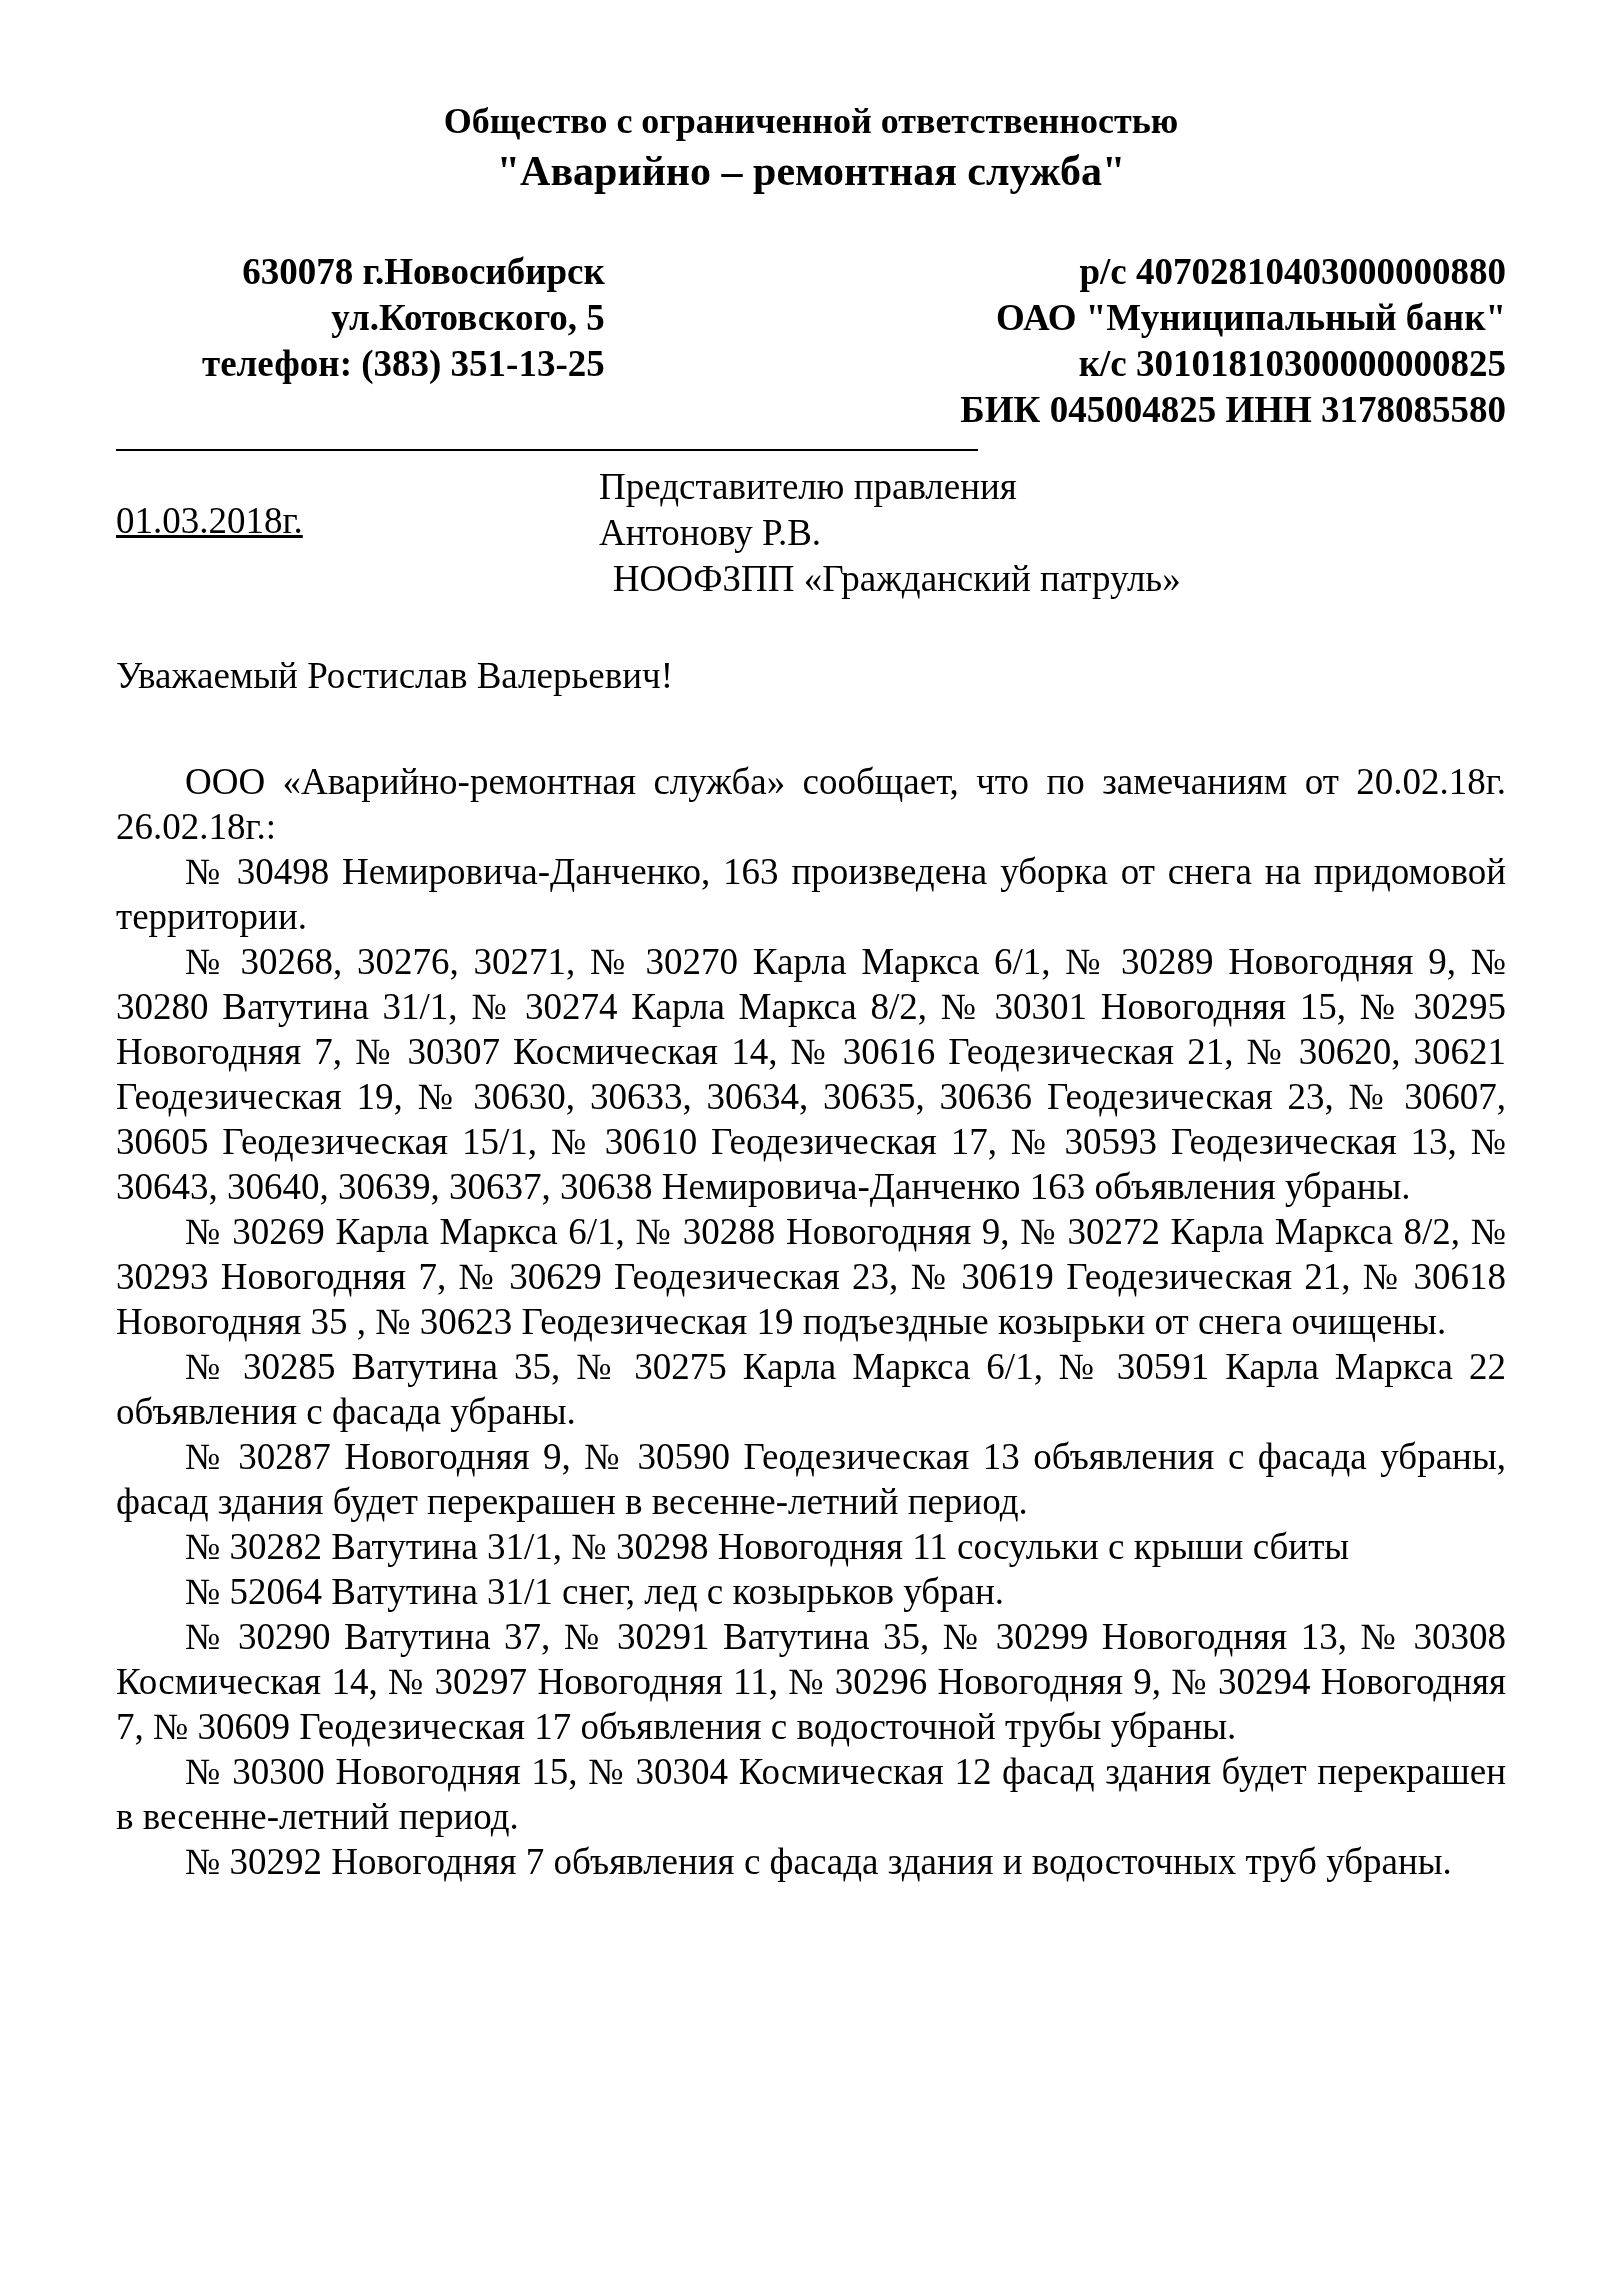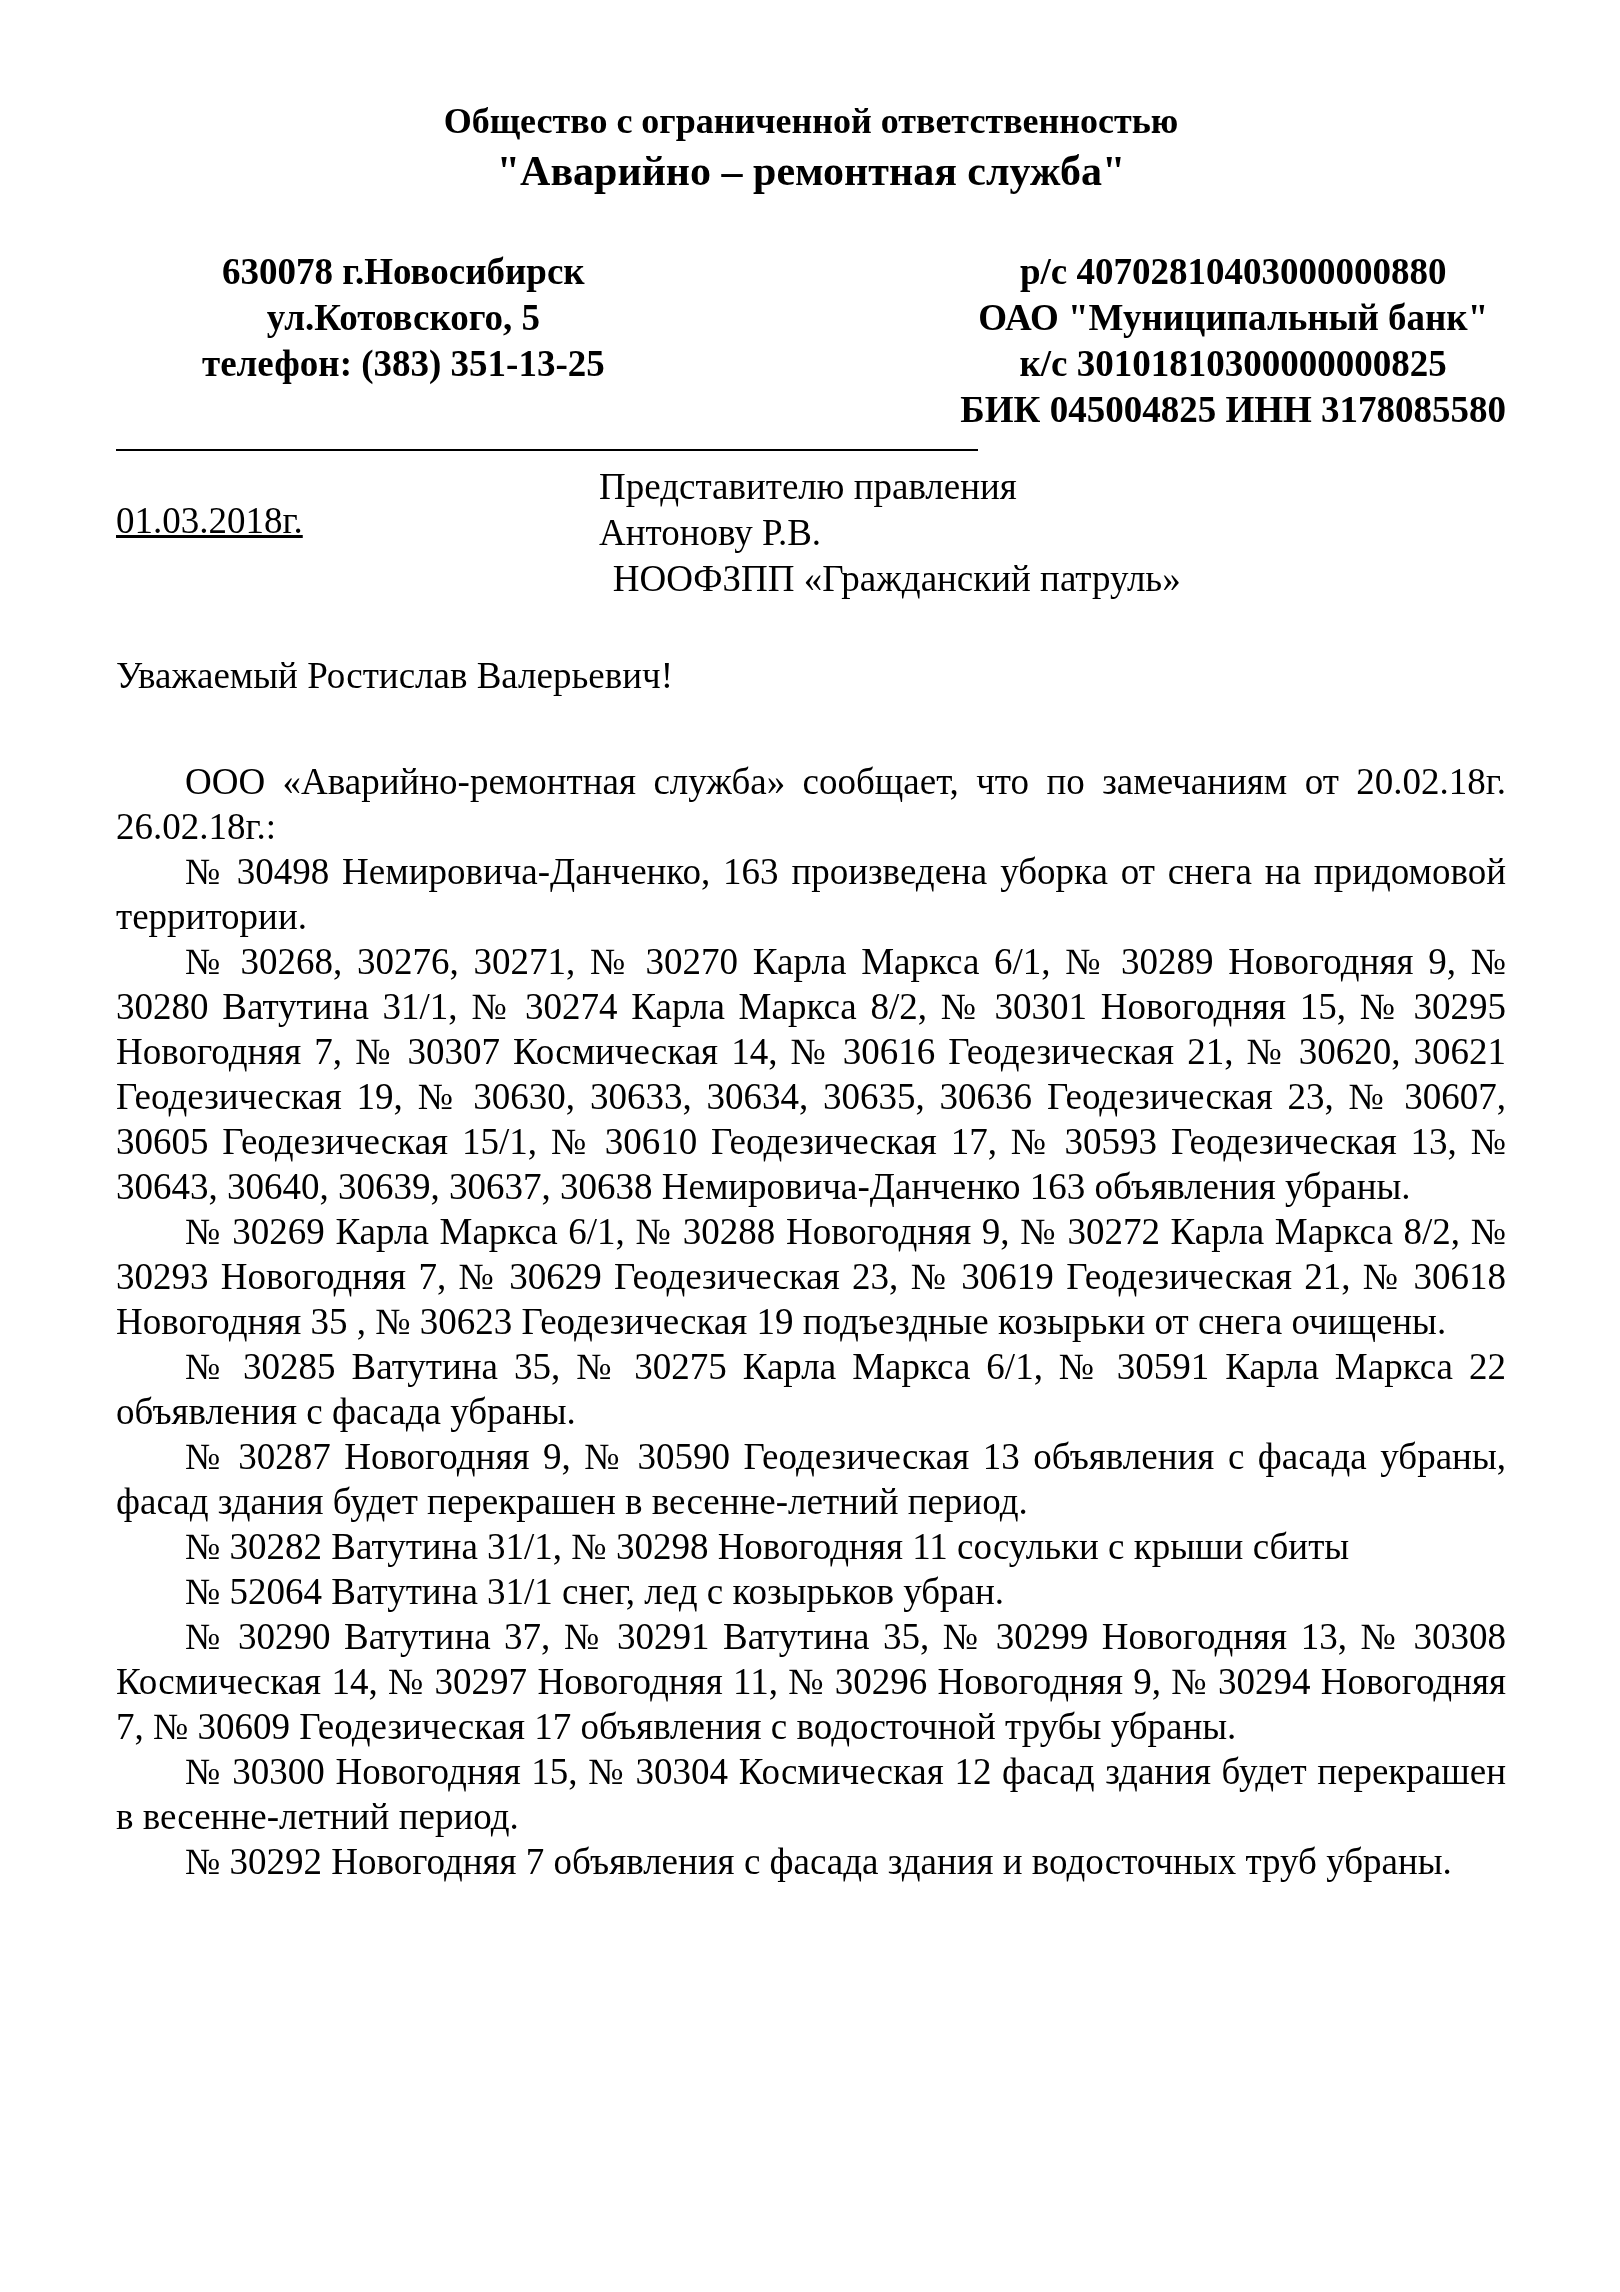--- a/index.html
+++ b/index.html
@@ -35,24 +35,24 @@
     line-height: 53px;
   }
   .requisites {
     display: flex;
     justify-content: space-between;
     margin-top: 51px;
     font-weight: bold;
   }
   .req-address {
     padding-left: 86px;
-    text-align: center;
+    text-align: right;
   }
   .req-bank {
-    text-align: center;
+    text-align: right;
   }
   .req-line {
     line-height: 46px;
   }
   .divider {
     border: none;
     border-bottom: 2.9px solid #000000;
     width: 62%;
     margin: 15.7px 0 0 0;
   }

